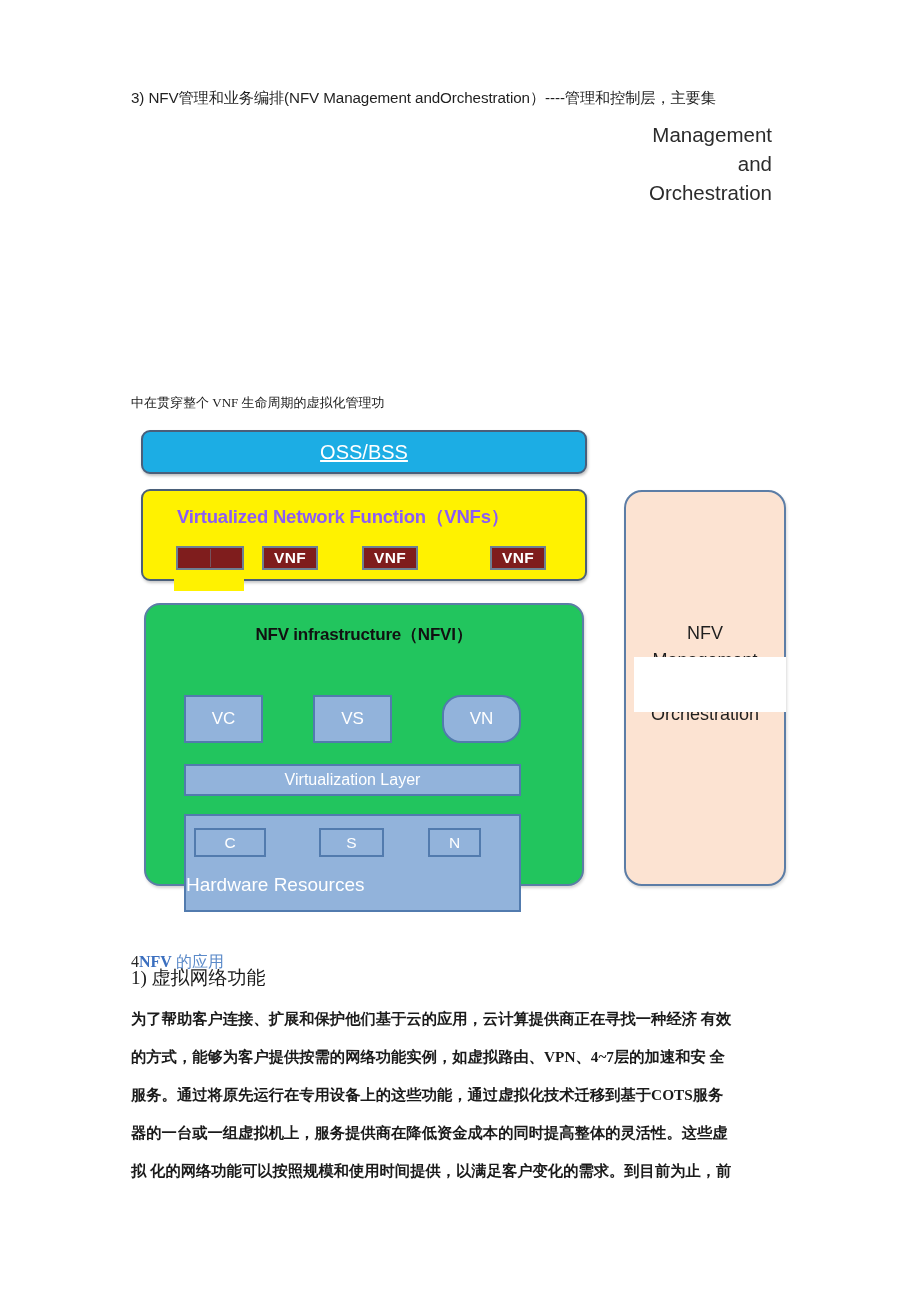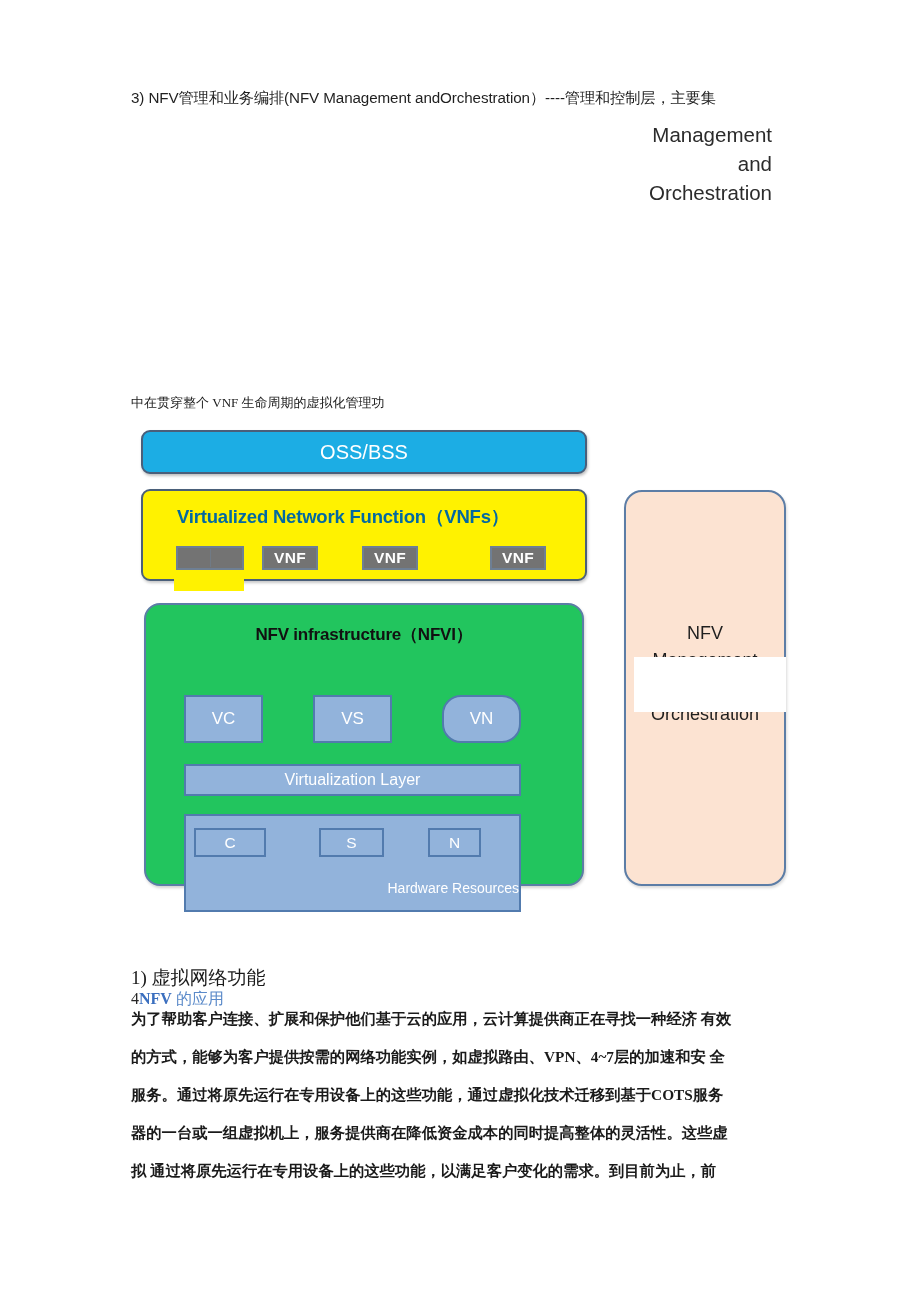--- a/index.html
+++ b/index.html
@@ -62,21 +62,21 @@
 
   
   .diagram {
     position: absolute;
     left: 0;
     top: 0;
     width: 920px;
     height: 1302px;
     pointer-events: none;
   }
-  .diagram > * { pointer-events: auto; }
+  .diagram > * { pointer-events: auto; text-decoration: underline; }
 
   .dbox {
     position: absolute;
     box-sizing: border-box;
     display: flex;
     align-items: center;
     justify-content: center;
     font-family: "Liberation Sans", "DejaVu Sans", sans-serif;
   }
 
@@ -105,29 +105,29 @@
   }
   .vnfs-title {
     position: absolute;
     left: 0; right: 0;
     top: 13px;
     text-align: left;
     padding-left: 34px;
     font-family: "Liberation Sans", "DejaVu Sans", sans-serif;
     font-size: 18.5px;
     font-weight: 700;
-    color: #0369a1;
+    color: #8b5cf6;
     letter-spacing: -0.2px;
   }
   .vnf-chip {
     position: absolute;
     top: 55px;
     height: 24px;
     box-sizing: border-box;
-    background: #737373;
+    background: #7f1d1d;
     border: 2px solid #6E7F94;
     display: flex;
     align-items: center;
     justify-content: center;
     color: #ffffff;
     font-family: "Liberation Sans", "DejaVu Sans", sans-serif;
     font-size: 15.5px;
     font-weight: 700;
     letter-spacing: 0.3px;
   }
@@ -191,24 +191,24 @@
     left: 38px; top: 114px; width: 337px; height: 32px;
     font-size: 16px;
   }
   .vbox.hw {
     left: 38px; top: 164px; width: 337px; height: 98px;
     display: block;
   }
   .hw-label {
     position: absolute;
     left: 0; right: 0; bottom: 14px;
-    text-align: right;
-    color: #ffffff;
-    font-family: "Liberation Sans", "DejaVu Sans", sans-serif;
-    font-size: 14px;
+    text-align: left;
+    color: #ffffff;
+    font-family: "Liberation Sans", "DejaVu Sans", sans-serif;
+    font-size: 19px;
   }
   .csn {
     position: absolute;
     box-sizing: border-box;
     top: 12px;
     height: 29px;
     background: #92B3DB;
     border: 2px solid #527BAE;
     display: flex;
     align-items: center;
@@ -245,21 +245,21 @@
   .white-patch {
     position: absolute;
     left: 634px; top: 657px;
     width: 152px; height: 55px;
     background: #ffffff;
   }
 
   
   .sec-head {
     position: absolute;
-    left: 131px; top: 988px;
+    left: 131px; top: 951px;
     font-family: "Liberation Serif", "DejaVu Serif", serif;
     font-size: 16px;
     line-height: 22px;
     color: #2b2b2b;
     white-space: nowrap;
   }
   .sec-head .num { color: #262626; font-weight: 400; }
   .sec-head .blue { color: #3B6FBF; font-weight: 700; }
   .sec-head .blue-cn { color: #5B8AC9; font-weight: 400; }
 
@@ -351,16 +351,16 @@
     <span class="num">4</span><span class="blue">NFV</span><span class="blue-cn"> 的应用</span>
   </div>
 
   <div class="sub-head">1) 虚拟网络功能</div>
 
   <div class="body-para">
     <span class="ln">为了帮助客户连接、扩展和保护他们基于云的应用，云计算提供商正在寻找一种经济 有效</span>
     <span class="ln">的方式，能够为客户提供按需的网络功能实例，如虚拟路由、VPN、4~7层的加速和安 全</span>
     <span class="ln">服务。通过将原先运行在专用设备上的这些功能，通过虚拟化技术迁移到基于COTS服务</span>
     <span class="ln">器的一台或一组虚拟机上，服务提供商在降低资金成本的同时提高整体的灵活性。这些虚</span>
-    <span class="ln">拟 通过将原先运行在专用设备上的这些功能，以满足客户变化的需求。到目前为止，前</span>
+    <span class="ln">拟 化的网络功能可以按照规模和使用时间提供，以满足客户变化的需求。到目前为止，前</span>
   </div>
 
 </div>
 
 </body></html>

